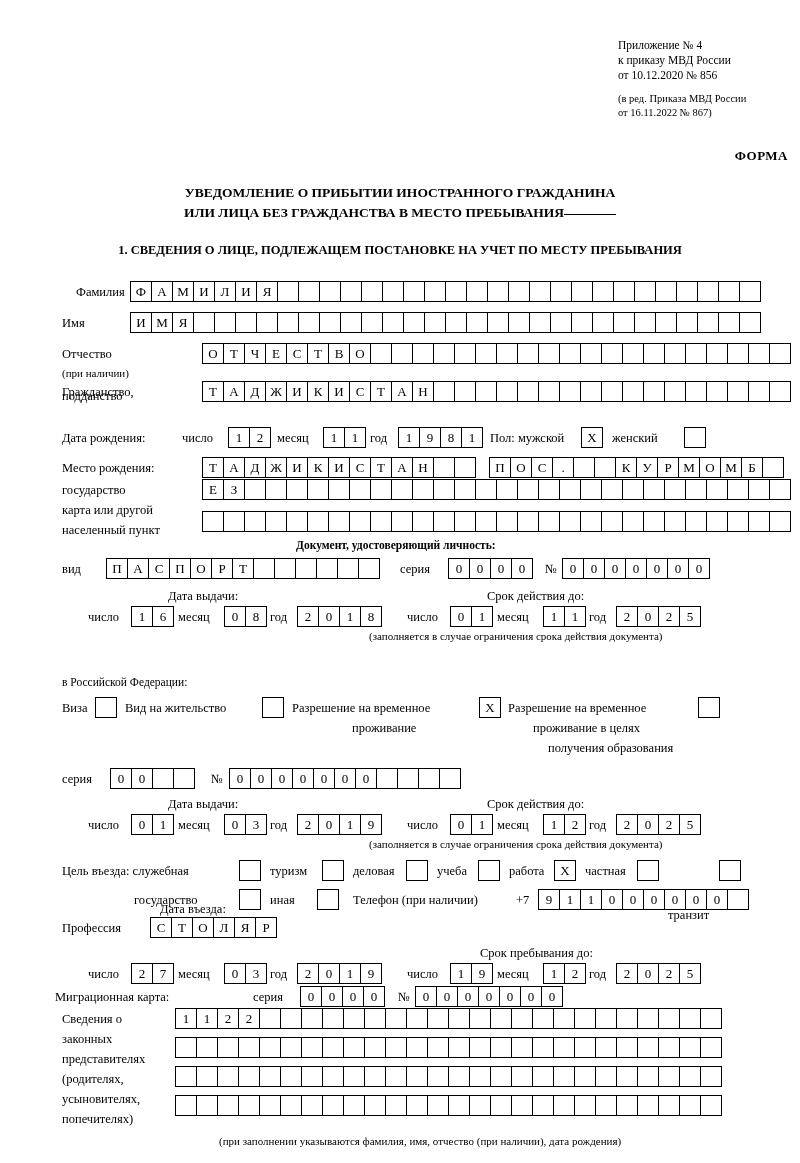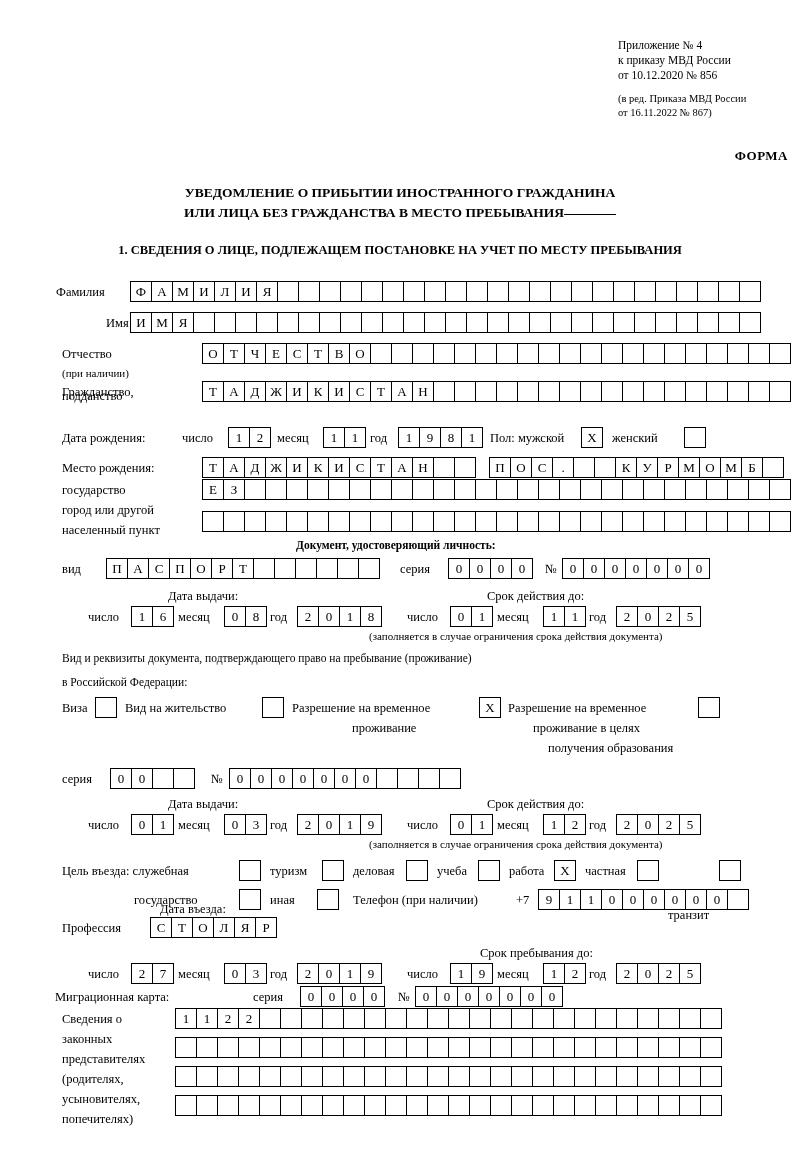--- a/index.html
+++ b/index.html
@@ -60,21 +60,21 @@
   </div>
   <div class="forma">ФОРМА</div>
 
   <div class="title">
     <span>УВЕДОМЛЕНИЕ О ПРИБЫТИИ ИНОСТРАННОГО ГРАЖДАНИНА</span><br>
     <span>ИЛИ ЛИЦА БЕЗ ГРАЖДАНСТВА В МЕСТО ПРЕБЫВАНИЯ</span><span class="u"></span>
   </div>
 
   <div class="sec1">1. СВЕДЕНИЯ О ЛИЦЕ, ПОДЛЕЖАЩЕМ ПОСТАНОВКЕ НА УЧЕТ ПО МЕСТУ ПРЕБЫВАНИЯ</div>
 
-  <div class="lbl" style="left:56px;top:285px;">Фамилия</div>
+  <div class="lbl" style="left:76px;top:285px;">Фамилия</div>
   <div class="cells" id="row-surname" style="left:130px;top:281px;">
       <div class="c">Ф</div>
       <div class="c">А</div>
       <div class="c">М</div>
       <div class="c">И</div>
       <div class="c">Л</div>
       <div class="c">И</div>
       <div class="c">Я</div>
       <div class="c"></div>
       <div class="c"></div>
@@ -94,21 +94,21 @@
       <div class="c"></div>
       <div class="c"></div>
       <div class="c"></div>
       <div class="c"></div>
       <div class="c"></div>
       <div class="c"></div>
       <div class="c"></div>
       <div class="c"></div>
     </div>
 
-  <div class="lbl" style="left:62px;top:316px;margin-left:44px;">Имя</div>
+  <div class="lbl" style="left:62px;top:316px;">Имя</div>
   <div class="cells" id="row-name" style="left:130px;top:312px;">
       <div class="c">И</div>
       <div class="c">М</div>
       <div class="c">Я</div>
       <div class="c"></div>
       <div class="c"></div>
       <div class="c"></div>
       <div class="c"></div>
       <div class="c"></div>
       <div class="c"></div>
@@ -219,21 +219,21 @@
       <div class="c">8</div>
       <div class="c">1</div>
     </div>
   <div class="lbl" style="left:490px;top:431px;">Пол: мужской</div>
   <div class="box" id="sex-male-box" style="left:581px;top:427px;">X</div>
   <div class="lbl" style="left:612px;top:431px;">женский</div>
   <div class="box" id="sex-female-box" style="left:684px;top:427px;"></div>
 
   <div class="lbl" style="left:62px;top:461px;">Место рождения:</div>
   <div class="lbl" style="left:62px;top:483px;">государство</div>
-  <div class="lbl" style="left:62px;top:503px;">город или другой</div>
+  <div class="lbl" style="left:62px;top:503px;">карта или другой</div>
   <div class="lbl" style="left:62px;top:523px;">населенный пункт</div>
   <div class="cells" id="bp-state" style="left:202px;top:457px;">
       <div class="c">Т</div>
       <div class="c">А</div>
       <div class="c">Д</div>
       <div class="c">Ж</div>
       <div class="c">И</div>
       <div class="c">К</div>
       <div class="c">И</div>
       <div class="c">С</div>
@@ -389,21 +389,20 @@
   <div class="lbl" style="left:589px;top:610px;">год</div>
   <div class="cells" id="dv-year" style="left:616px;top:606px;">
       <div class="c">2</div>
       <div class="c">0</div>
       <div class="c">2</div>
       <div class="c">5</div>
     </div>
 
   <div class="lbl sm" style="left:369px;top:630px;">(заполняется в случае ограничения срока действия документа)</div>
 
-  <div class="lbl" style="left:62px;top:652px;font-size:11.5px;">Вид и реквизиты документа, подтверждающего право на пребывание (проживание)</div>
   <div class="lbl" style="left:62px;top:676px;font-size:11.5px;">в Российской Федерации:</div>
 
   <div class="lbl" style="left:62px;top:701px;">Виза</div>
   <div class="box" id="visa-box" style="left:95px;top:697px;"></div>
   <div class="lbl" style="left:125px;top:701px;">Вид на жительство</div>
   <div class="box" id="res-box" style="left:262px;top:697px;"></div>
   <div class="lbl" style="left:292px;top:701px;">Разрешение на временное</div>
   <div class="lbl" style="left:352px;top:721px;">проживание</div>
   <div class="box" id="temp-box" style="left:479px;top:697px;">X</div>
   <div class="lbl" style="left:508px;top:701px;">Разрешение на временное</div>
@@ -689,14 +688,15 @@
       <div class="c"></div>
       <div class="c"></div>
       <div class="c"></div>
       <div class="c"></div>
       <div class="c"></div>
       <div class="c"></div>
       <div class="c"></div>
       <div class="c"></div>
     </div>
 
+  <div class="lbl sm" style="left:219px;top:1135px;">(при заполнении указываются фамилия, имя, отчество (при наличии), дата рождения)</div>
 
 </div>
 
 </body></html>

